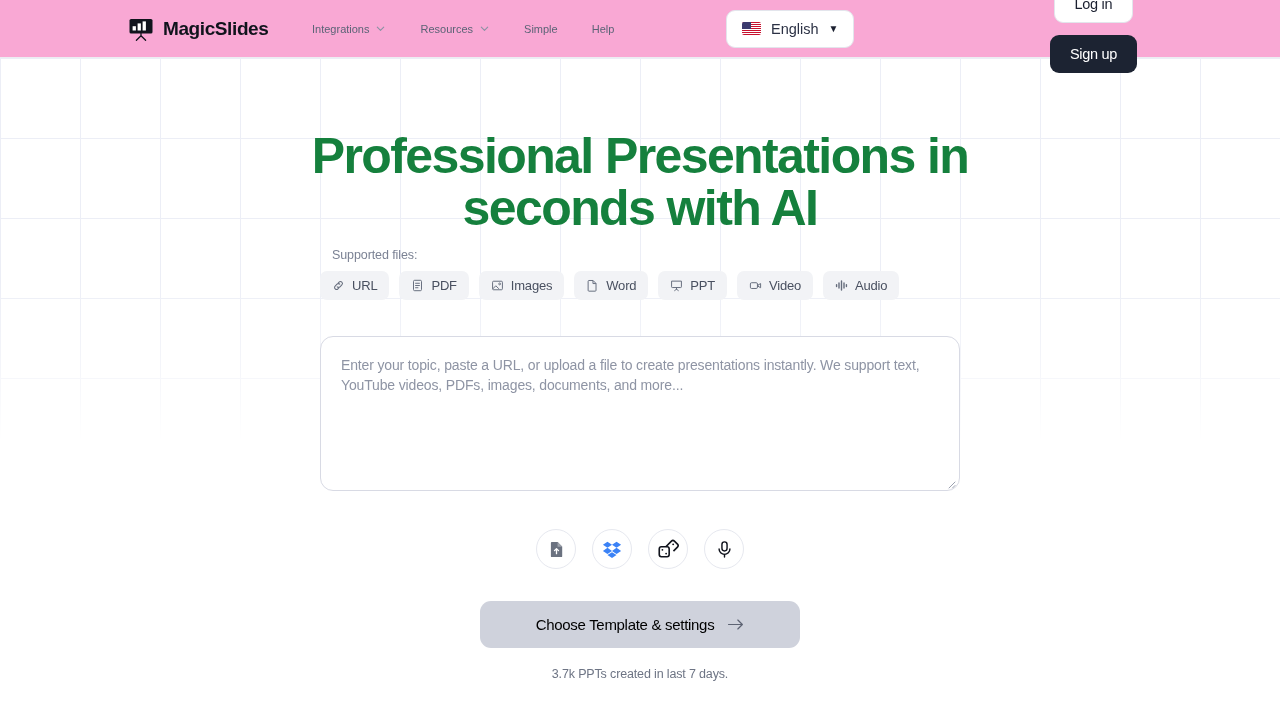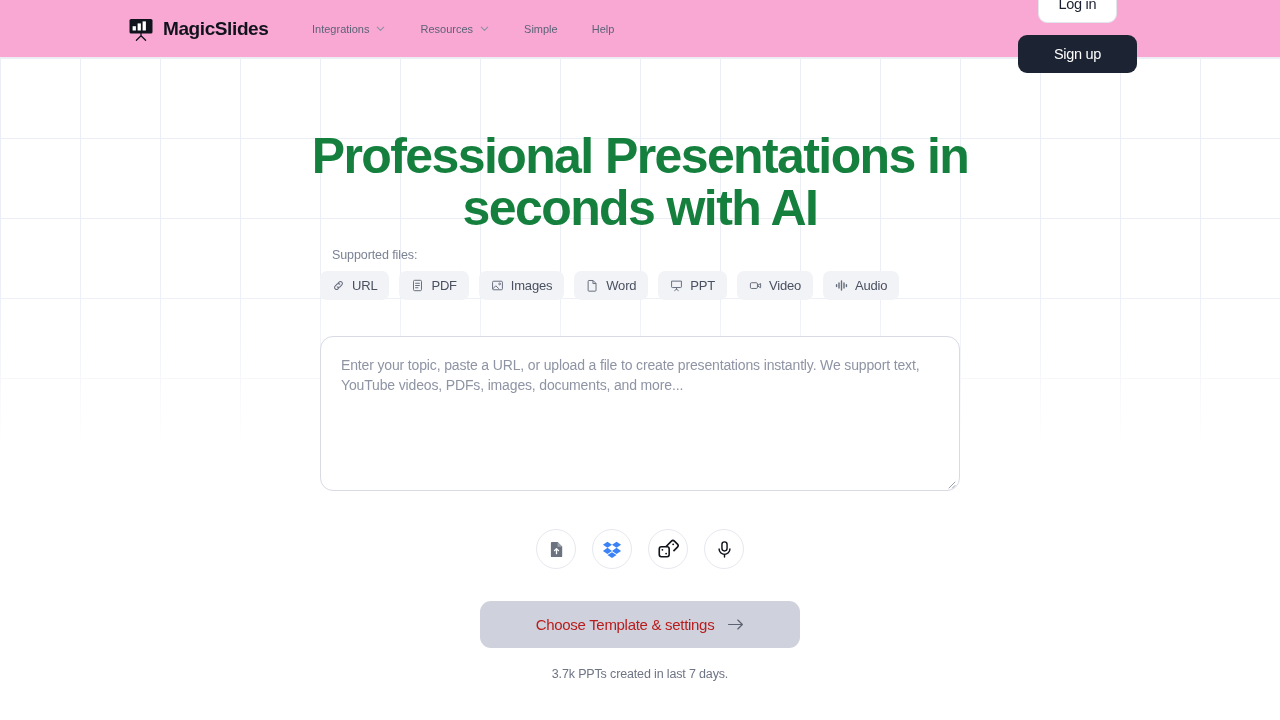--- a/index.html
+++ b/index.html
@@ -115,21 +115,21 @@
     border-radius: 9px;
     background: #fff;
     font-family: inherit;
     font-size: 14.5px;
     color: #1b2030;
     cursor: pointer;
     letter-spacing: -0.3px;
   }
   .btn-signup {
     height: 38px;
-    padding: 0 36px;
+    padding: 0 20px;
     border: none;
     border-radius: 9px;
     background: #1c2332;
     font-family: inherit;
     font-size: 14.5px;
     color: #ffffff;
     cursor: pointer;
     letter-spacing: -0.3px;
   }
 
@@ -250,21 +250,21 @@
     display: flex;
     justify-content: center;
     margin-top: 32px;
   }
   .cta-btn {
     width: 320px;
     height: 47px;
     border: none;
     border-radius: 11px;
     background: #cfd2dc;
-    color: #b91c1c;
+    color: #000000;
     font-family: inherit;
     font-size: 15px;
     letter-spacing: -0.3px;
     cursor: pointer;
     display: flex;
     align-items: center;
     justify-content: center;
     gap: 13px;
   }
   .cta-arrow { width: 17px; height: 13px; display: block; }
@@ -315,20 +315,39 @@
       </span>
     </div>
     <div class="nav-item">
       <span>Simple</span>
     </div>
     <div class="nav-item">
       <span>Help</span>
     </div>
   </nav>
 
+  <div class="lang-select">
+    <span>
+      <svg class="flag" viewBox="0 0 19 13" xmlns="http://www.w3.org/2000/svg">
+        <rect width="19" height="13" fill="#ffffff"></rect>
+        <g fill="#c8102e">
+          <rect y="0" width="19" height="1"></rect>
+          <rect y="2" width="19" height="1"></rect>
+          <rect y="4" width="19" height="1"></rect>
+          <rect y="6" width="19" height="1"></rect>
+          <rect y="8" width="19" height="1"></rect>
+          <rect y="10" width="19" height="1"></rect>
+          <rect y="12" width="19" height="1"></rect>
+        </g>
+        <rect width="9" height="7" fill="#3c3b6e"></rect>
+      </svg>
+    </span>
+    <span class="lang-label">English</span>
+    <span class="caret">▼</span>
+  </div>
 
   <div class="auth">
     <button class="btn-login">Log in</button>
     <button class="btn-signup">Sign up</button>
   </div>
 
 </header>
 
 <main id="main">
 

